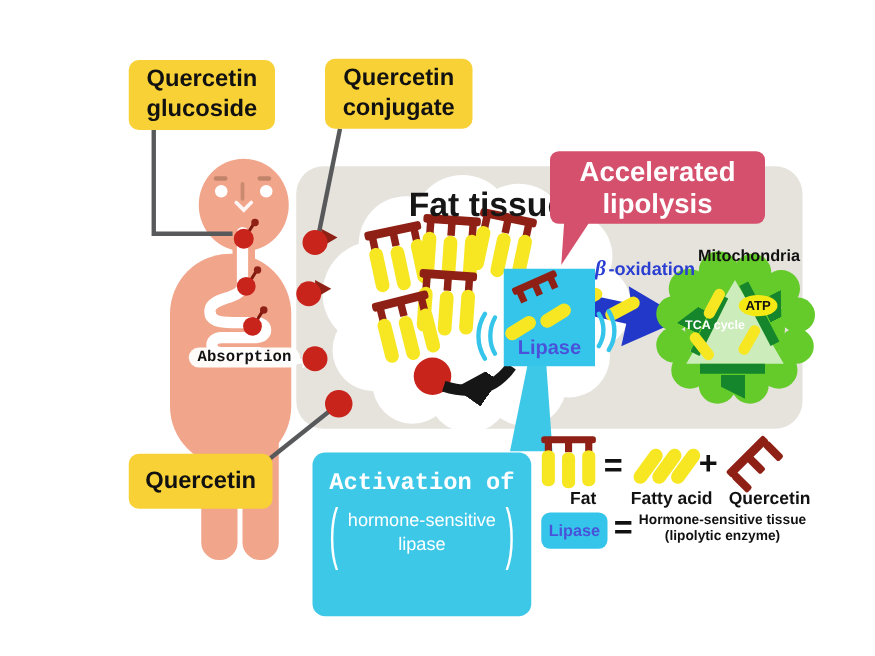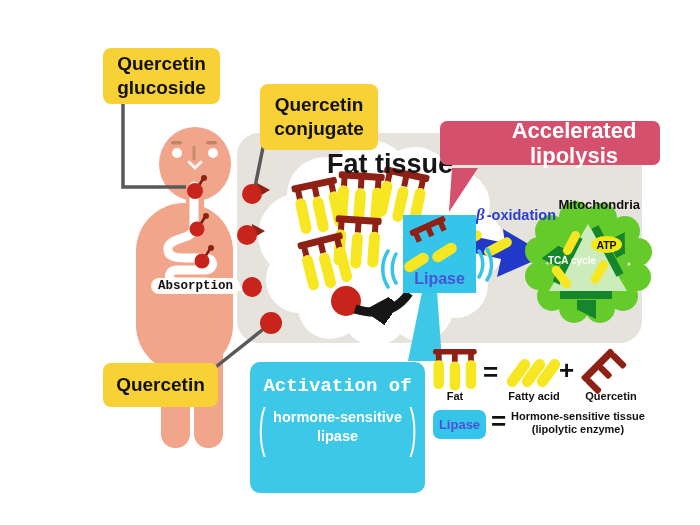--- a/index.html
+++ b/index.html
@@ -24,44 +24,44 @@
   .s-conn{stroke:var(--connector);stroke-width:3.5;fill:none}
   .s-recycle{stroke:var(--dark_green);stroke-width:8;fill:none}
   .s-vib{stroke:var(--lipase_cyan);stroke-width:3.5;fill:none;stroke-linecap:round}
   .s-black{stroke:#161616;stroke-width:9;fill:none}
   .s-stem{stroke:#7E170C;stroke-width:2.5}
   .s-face{stroke:#C98A70;stroke-width:3;fill:none;stroke-linecap:round}
   .s-mouth{stroke:#fff;stroke-width:3;fill:none;stroke-linecap:round;opacity:.9}
   
   .ybox{background:var(--yellow_box);border-radius:8px;display:flex;align-items:center;justify-content:center;
         text-align:center;font-weight:bold;font-size:19px;line-height:24px;color:#111;}
-  #pinkbox{left:440px;top:121px;width:172px;height:44px;background:var(--pink);border-radius:7px;
+  #pinkbox{left:440px;top:121px;width:172px;height:58px;background:var(--pink);border-radius:7px;
         display:flex;flex-direction:column;align-items:center;justify-content:center;color:#fff;
-        font-weight:bold;font-size:22px;line-height:25px;text-align:center;padding-left:48px;}
+        font-weight:bold;font-size:22px;line-height:25px;text-align:center;}
   #fat-title{left:308px;top:149px;width:164px;text-align:center;font-weight:bold;font-size:27px;color:#161616;}
   #absorption{left:151px;top:278px;background:rgba(255,255,255,.95);border-radius:9px;padding:1px 7px;
         font-weight:bold;font-size:12.5px;color:#111;font-family:Liberation Mono, monospace;}
   #beta-ox{left:476px;top:205px;font-weight:bold;font-size:14.5px;color:var(--beta_blue);white-space:nowrap;}
   #beta-ox .beta{font-style:italic;font-family:"Liberation Serif",serif;font-size:17px;margin-right:2px;}
   #mito-label{left:524px;top:197px;width:116px;text-align:right;font-weight:bold;font-size:13px;color:#111;}
   #tca{left:543px;top:255px;width:58px;text-align:center;font-weight:bold;font-size:10px;color:#fff;}
   #atp{left:591px;top:236px;width:31px;height:17px;background:var(--atp_yellow);border-radius:50%;
        display:flex;align-items:center;justify-content:center;font-weight:bold;font-size:10.5px;color:#111;}
   #lipasebox{left:403px;top:215px;width:73px;height:78px;background:var(--lipase_cyan);}
   #lipasebox .lbl{position:absolute;bottom:5px;width:100%;text-align:center;font-weight:bold;
        font-size:16px;color:var(--lipase_text);}
   #activation{left:250px;top:362px;width:175px;height:131px;background:var(--cyan);border-radius:10px;
        color:#fff;text-align:center;font-weight:bold;}
   #activation .l1{margin-top:12px;font-size:19px;line-height:24px;font-family:Liberation Mono, monospace;}
   #activation .l2{font-size:19px;line-height:24px;}
   #activation .parenrow{display:flex;align-items:center;justify-content:center;margin-top:2px;}
   #activation .paren{font-size:54px;font-weight:400;line-height:54px;transform:scaleX(.4);
        font-family:"Liberation Sans",sans-serif;}
-  #activation .sub{font-size:14.5px;line-height:19px;font-weight:bold;padding:0 2px;}
-  .legend-lbl{text-align:center;font-weight:bold;font-size:11px;color:#111;}
+  #activation .sub{font-size:14.5px;line-height:19px;font-weight:normal;padding:0 2px;}
+  .legend-lbl{text-align:right;font-weight:bold;font-size:14px;color:#111;}
   .legend-op{font-weight:900;font-size:26px;color:#111;}
   #lipase-chip{left:433px;top:410px;width:53px;height:29px;background:var(--lipase_cyan);border-radius:7px;
        display:flex;align-items:center;justify-content:center;font-weight:bold;font-size:13px;color:var(--lipase_text);}
   #hsl{left:505px;top:410px;width:146px;text-align:center;font-weight:bold;font-size:11px;line-height:13px;color:#111;}
 </style>
 </head>
 <body>
 
 <div id="canvas">
 
@@ -223,21 +223,21 @@
       <rect x="543" y="357" width="11" height="32" rx="5.5" class="f-yellow" transform="rotate(36 548.5 373)"></rect>
     </g>
     <g transform="translate(592,352) rotate(45 14 20)">
       <use href="#e-sym"></use>
     </g>
   </svg>
 
   <div class="abs ybox" style="left:103px;top:48px;width:117px;height:56px;">
     <span>Quercetin glucoside</span>
   </div>
-  <div class="abs ybox" style="left:260px;top:47px;width:118px;height:66px;margin-top:37px;">
+  <div class="abs ybox" style="left:260px;top:47px;width:118px;height:56px;">
     <span>Quercetin conjugate</span>
   </div>
   <div class="abs ybox" style="left:103px;top:363px;width:115px;height:44px;">
     <span>Quercetin</span>
   </div>
 
   <div id="absorption" class="abs">Absorption</div>
 
   <div id="fat-title" class="abs">Fat tissue</div>
 

